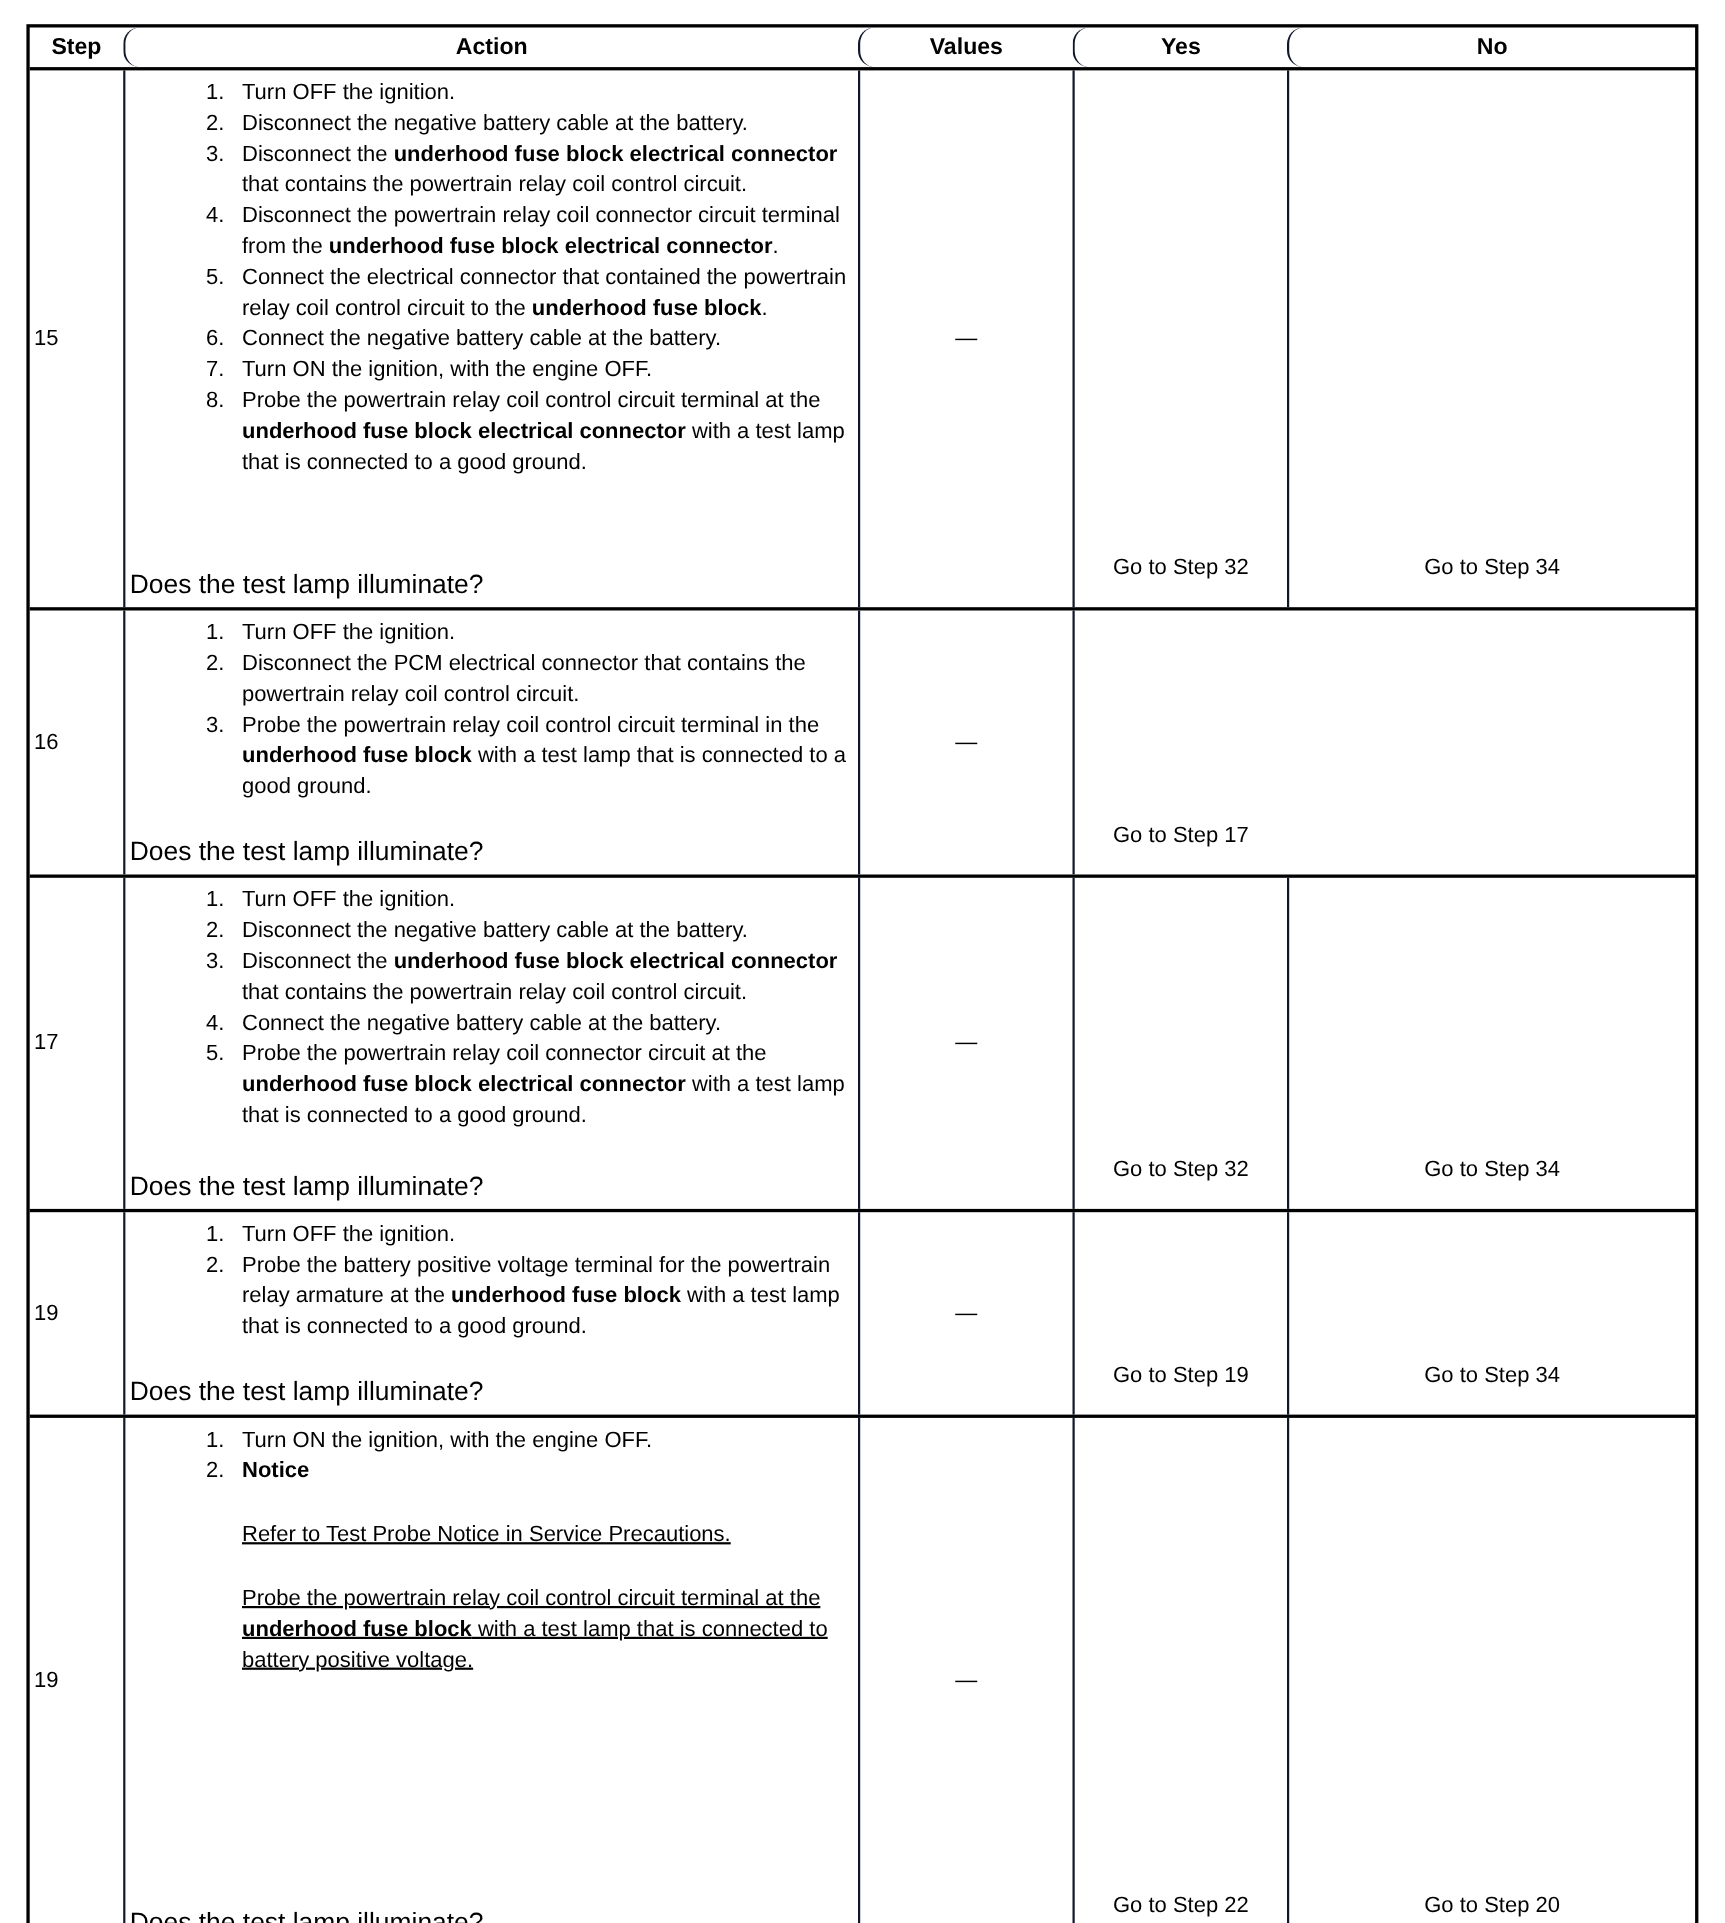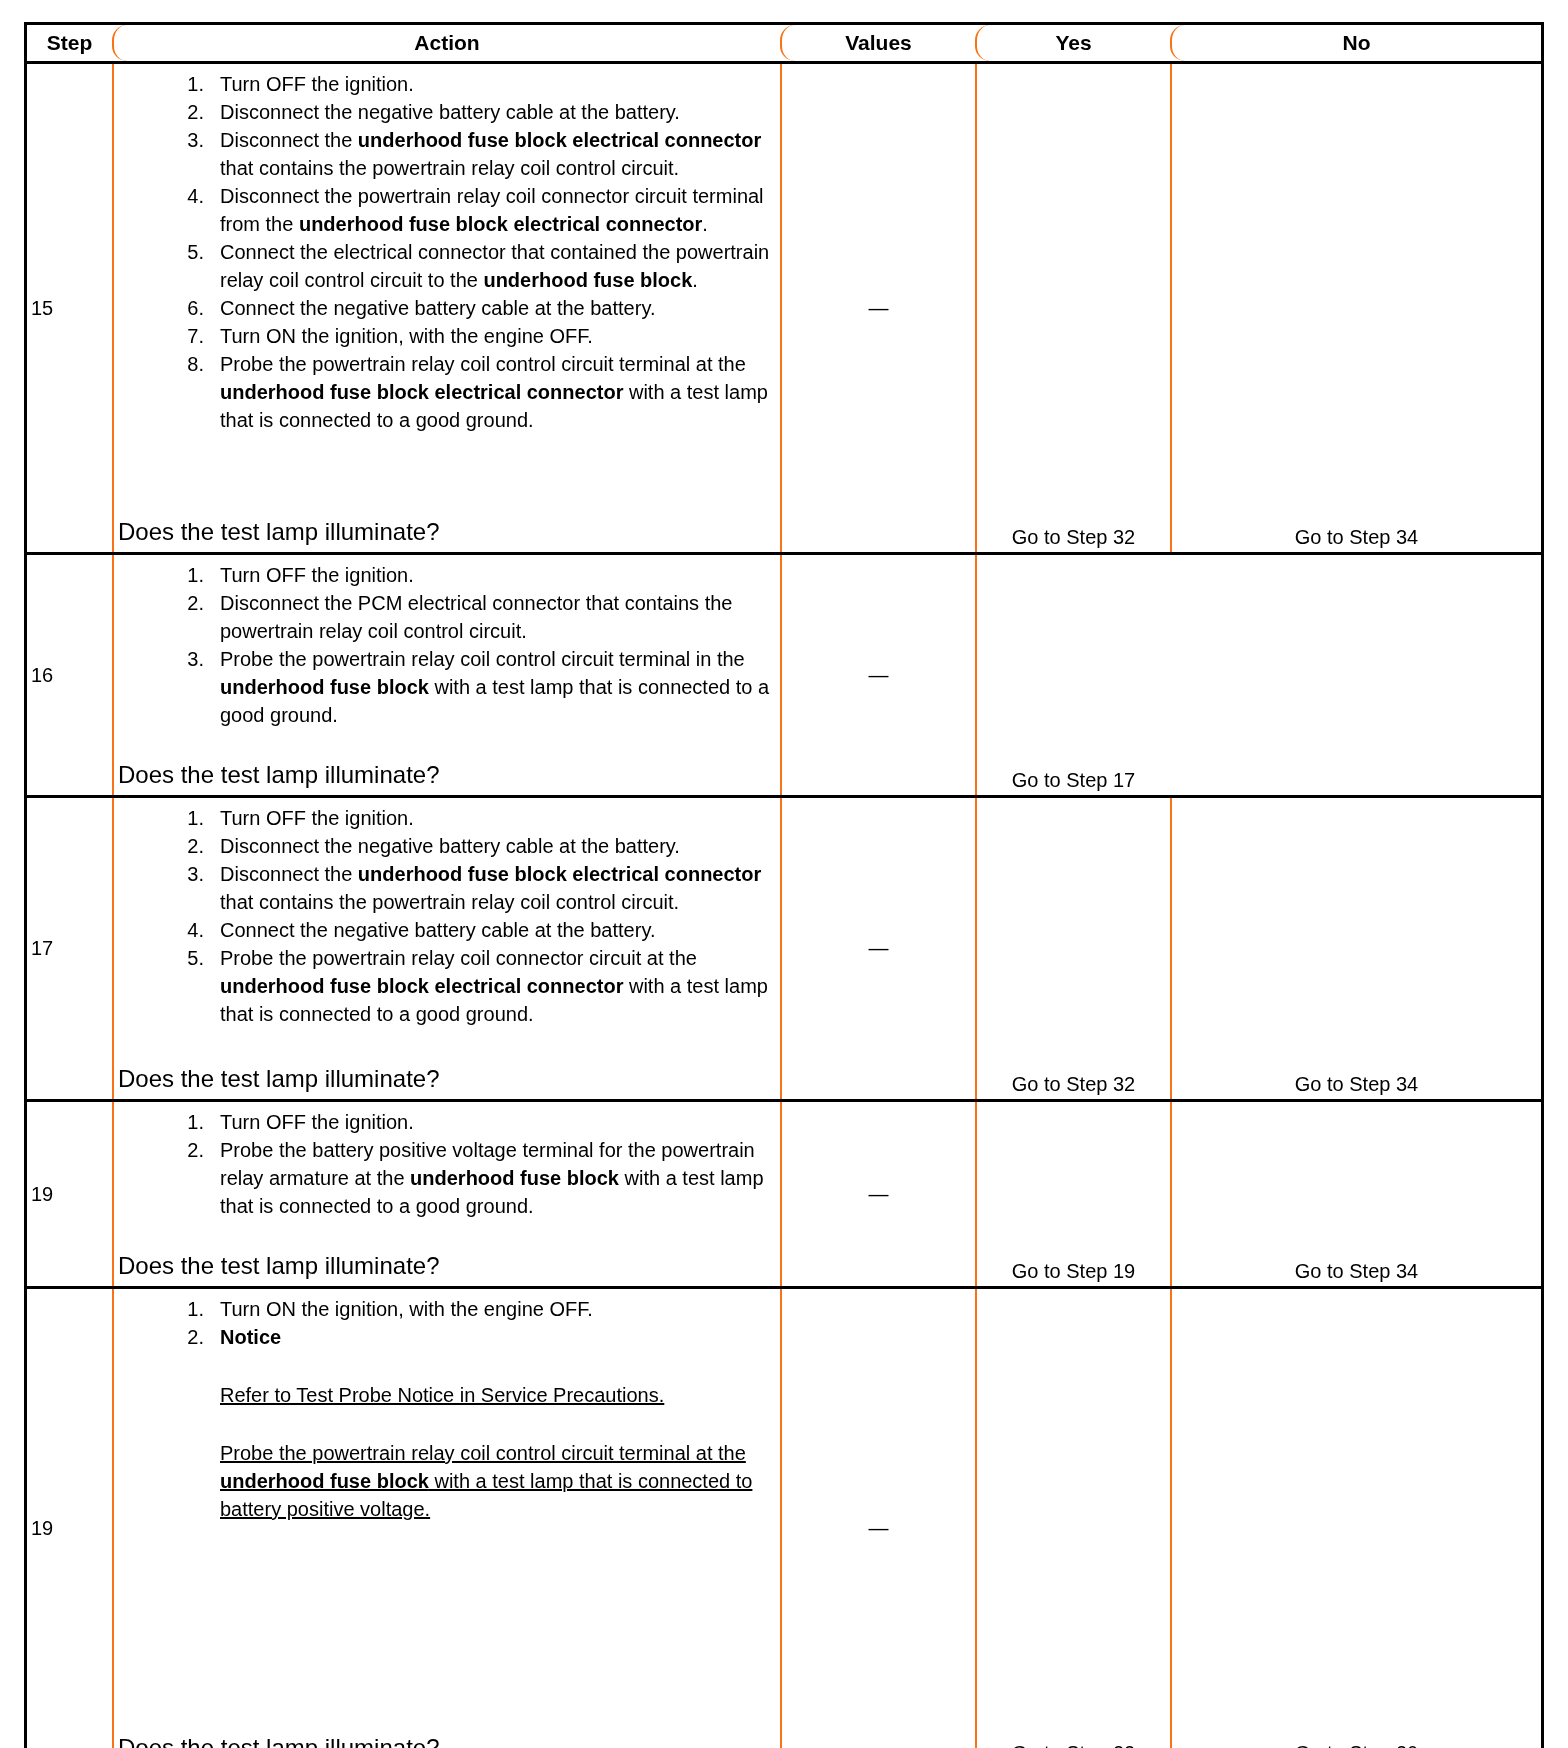--- a/index.html
+++ b/index.html
@@ -10,21 +10,21 @@
     width: 1568px;
   }
   .page { width: 1568px; min-height: 1748px; padding: 22px 24px; }
 
   .table { width: 1520px; border: 3px solid #000; }
 
   .row { display: grid; grid-template-columns: 85px 668px 195px 195px 1fr; }
   .row.header { border-bottom: 3px solid #000; }
   #table-body .row + .row { border-top: 3px solid #000; }
 
-  .cell { border-left: 2px solid #f97316; padding: 2px 4px; min-width: 0; }
+  .cell { border-left: 2px solid #0f172a; padding: 2px 4px; min-width: 0; }
   .cell:first-child { border-left: none; }
 
   .hcell {
     display: flex; align-items: center; justify-content: center;
     font-weight: bold; font-size: 21px; padding: 6px 4px; border-radius: 15px;
   }
 
   .step-cell {
     display: flex; align-items: center; justify-content: flex-start;
     font-size: 20px;
@@ -41,21 +41,21 @@
   .para { margin-top: 30px; text-decoration: underline; }
 
   .question { margin-top: auto; padding-top: 32px; font-size: 24px; line-height: 28px; }
 
   .values-cell {
     display: flex; align-items: center; justify-content: center;
     font-size: 20px;
   }
   .yes-cell, .no-cell {
     display: flex; align-items: flex-end; justify-content: center;
-    font-size: 20px; line-height: 28px; padding-bottom: 1px; text-align: center;
+    font-size: 20px; line-height: 28px; padding-bottom: 22px; text-align: center;
   }
 
   
   #table-body .row:nth-child(1) { min-height: 488px; }
   #table-body .row:nth-child(2) { min-height: 224px; }
   #table-body .row:nth-child(3) { min-height: 304px; }
   #table-body .row:nth-child(4) { min-height: 174px; }
   #table-body .row:nth-child(5) { min-height: 482px; }
 </style>
 </head>

